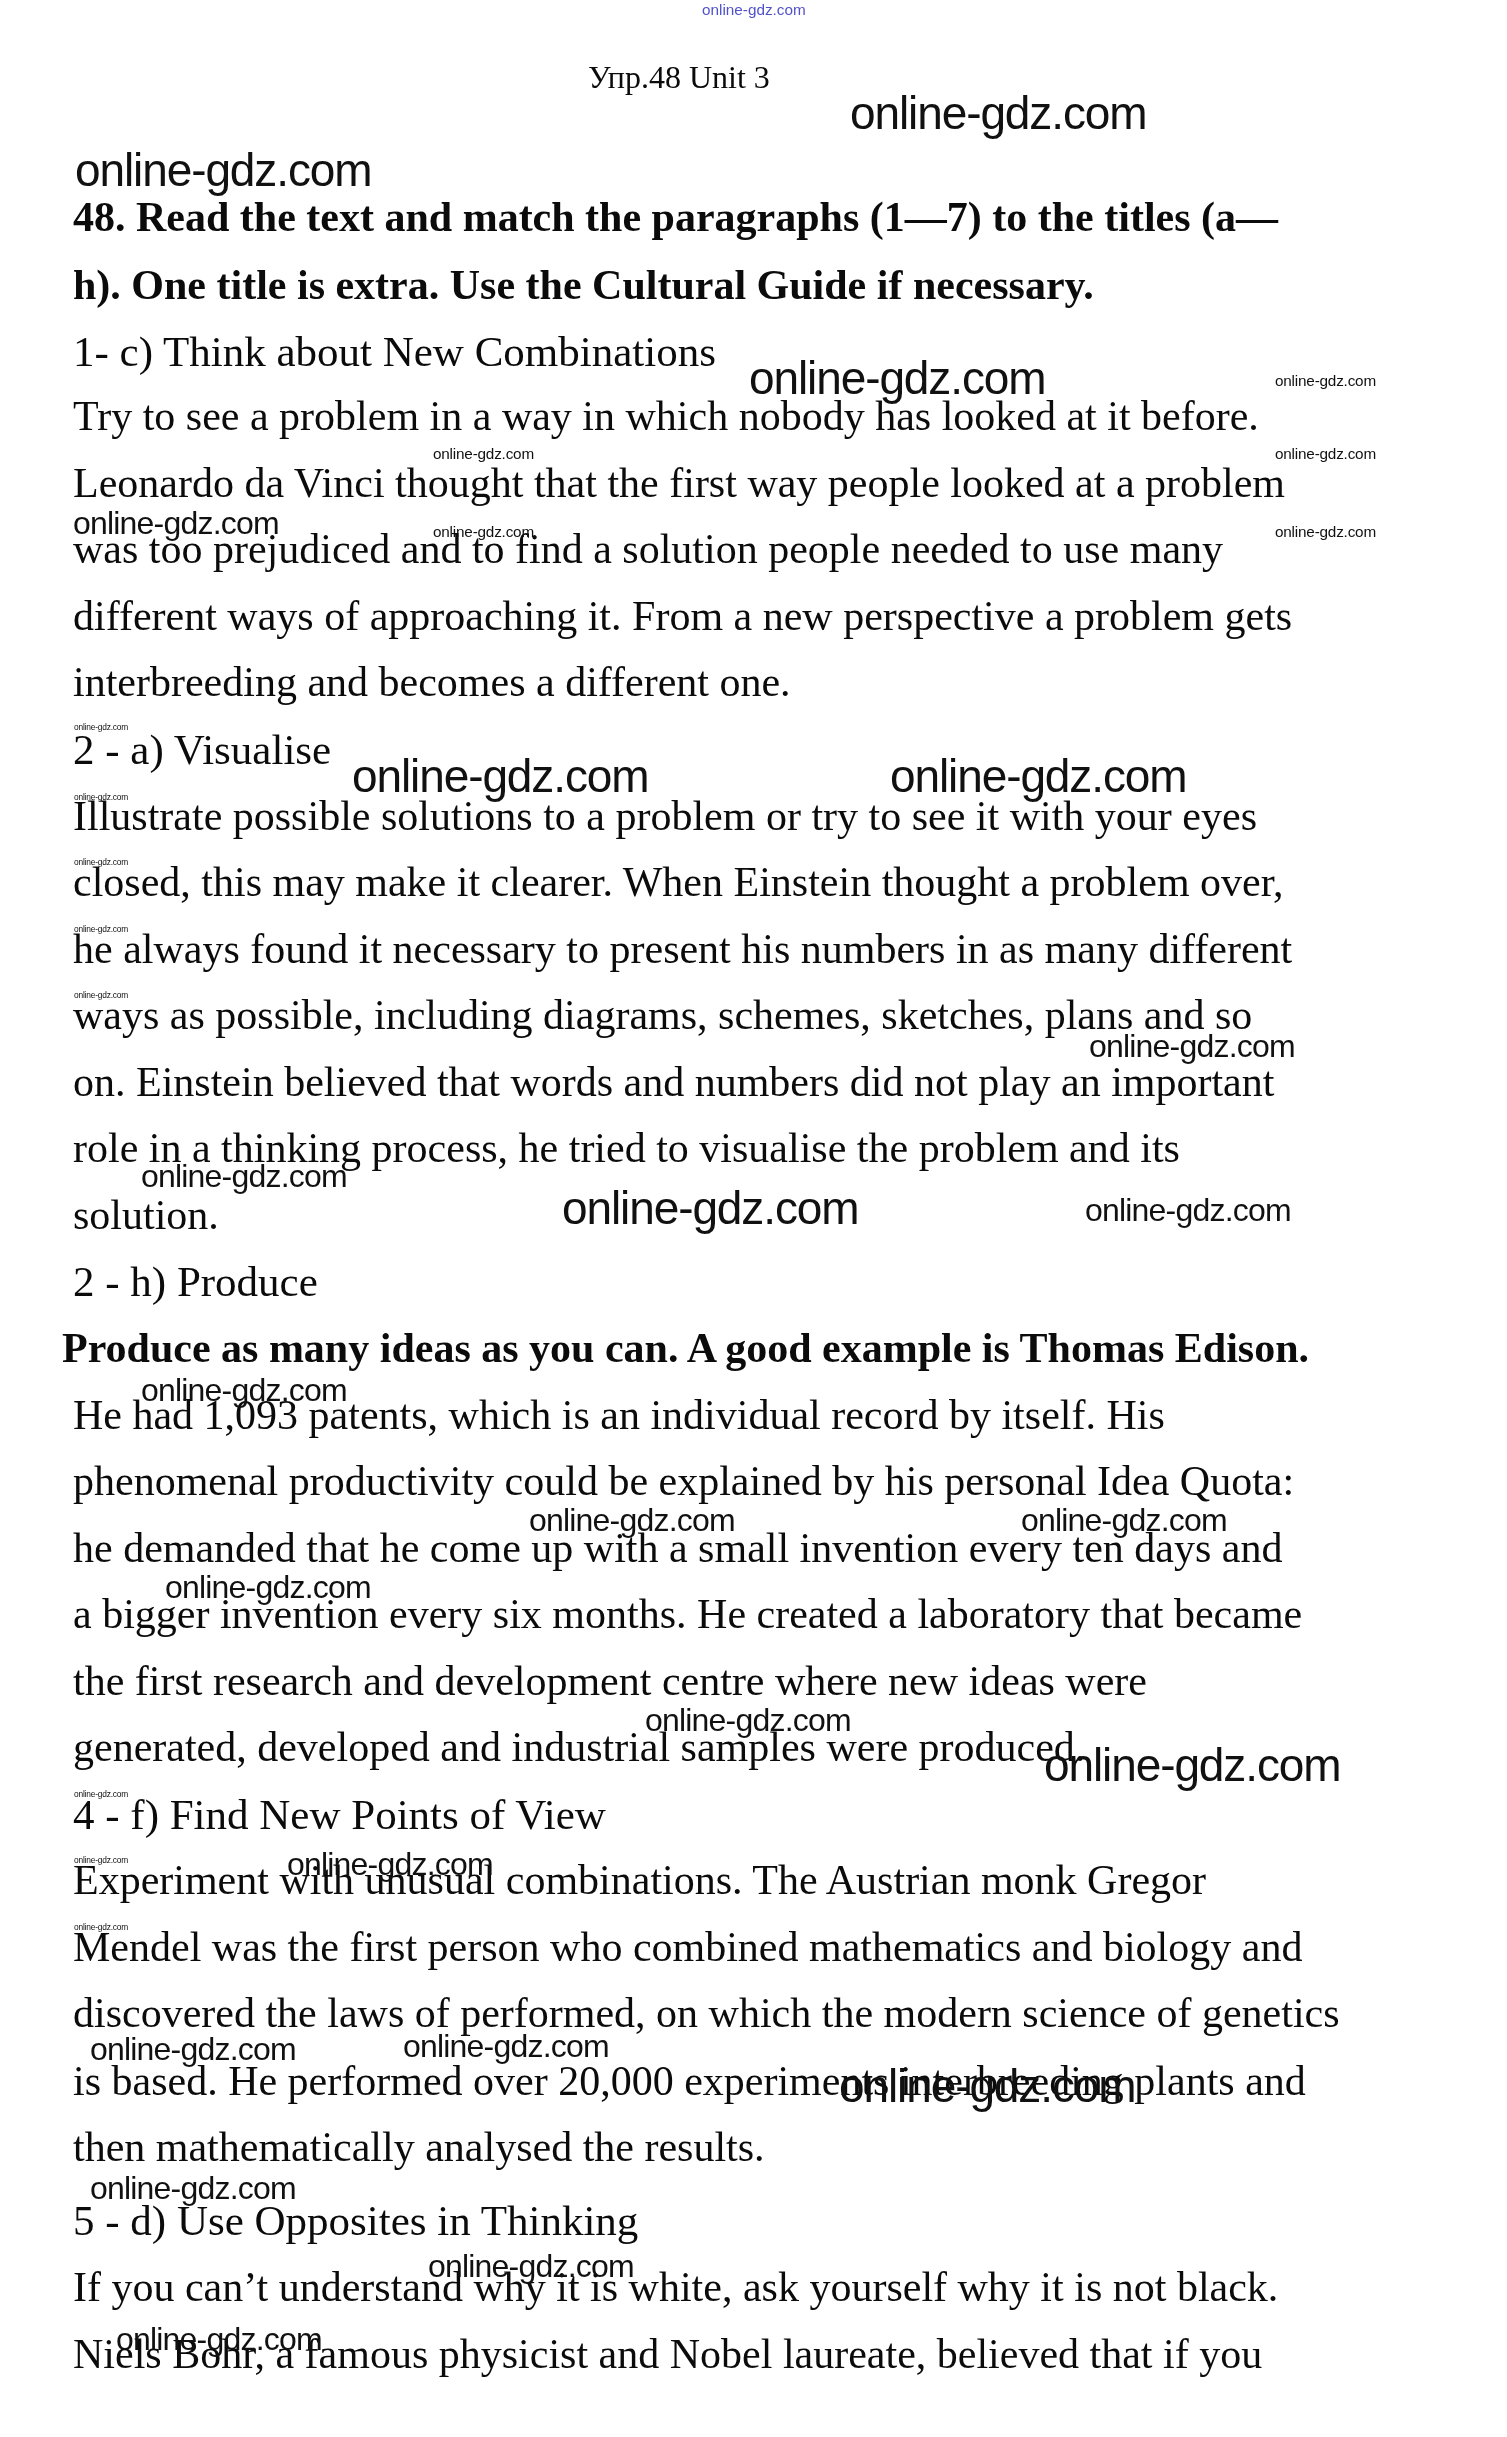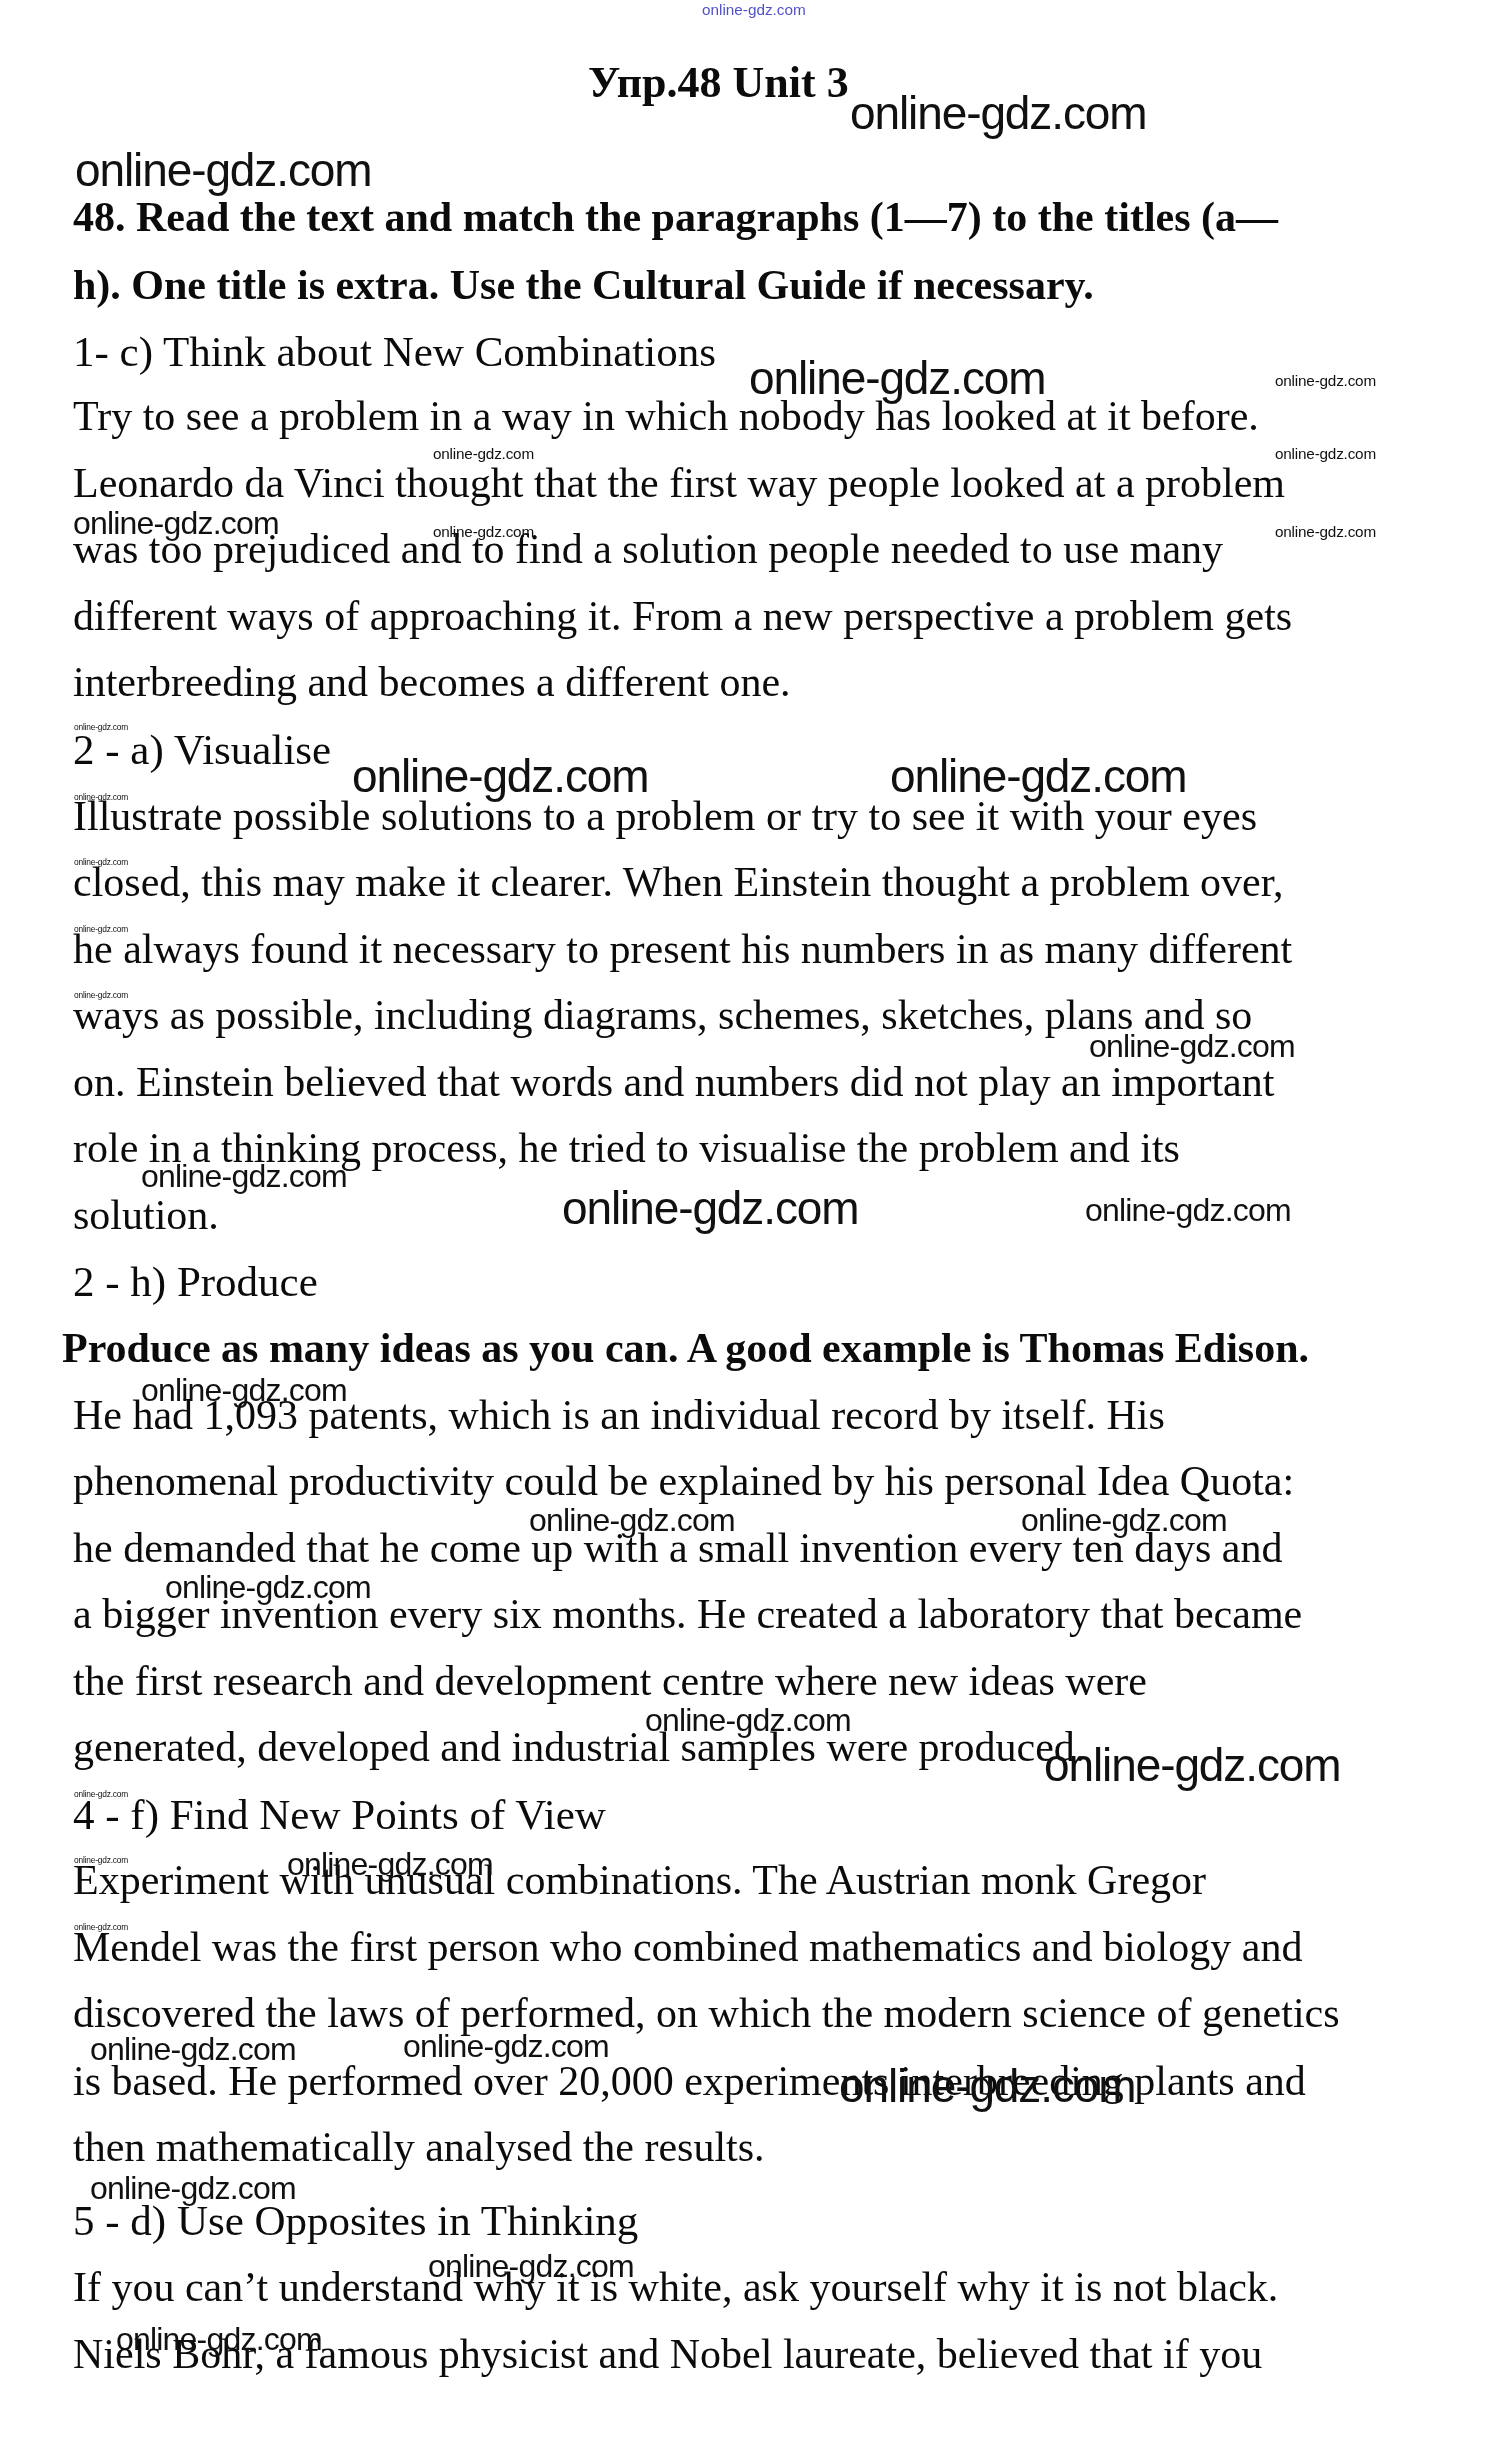--- a/index.html
+++ b/index.html
@@ -11,21 +11,21 @@
     font-family:"Liberation Serif", serif;
     color:#000;
   }
   .line{
     position:absolute;
     white-space:nowrap;
     line-height:1;
     font-size:43px;
     color:#0b0b0b;
   }
-  .line.title{font-weight:bold;font-size:44px;}
+  .line.title{font-weight:normal;font-size:32px;}
   .line.heading{font-weight:bold;font-size:42px;}
   .line.item{font-size:43px;}
   .line.body{font-size:42px;}
   .wm{
     position:absolute;
     white-space:nowrap;
     line-height:1;
     font-family:"Liberation Sans", sans-serif;
     color:#111;
   }

